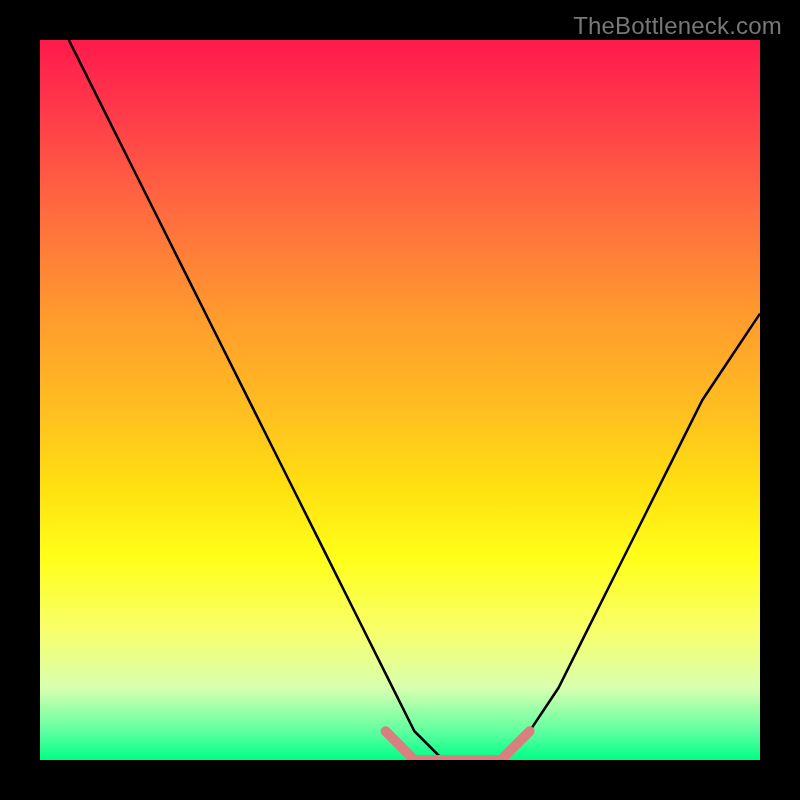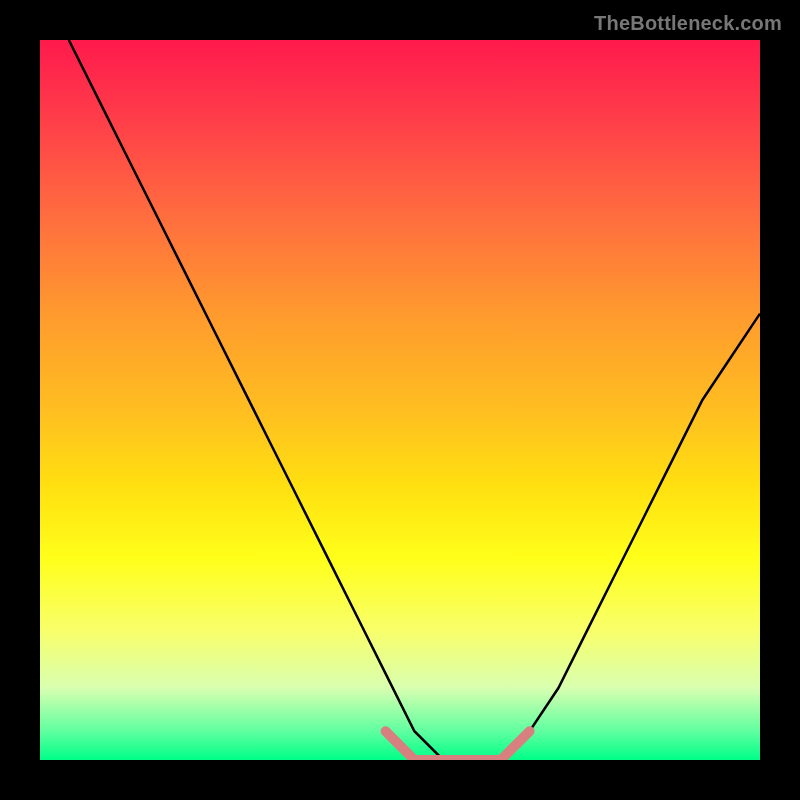--- a/index.html
+++ b/index.html
@@ -29,22 +29,22 @@
       #d8ffb0 90%,
       #60ffa0 96%,
       #00ff88 100%
     );
   }
   .watermark {
     position: absolute;
     top: 12px;
     right: 18px;
     color: #777;
-    font-size: 20px;
-    font-weight: 700;
+    font-size: 24px;
+    font-weight: 400;
     letter-spacing: 0.2px;
     z-index: 5;
   }
   svg.curve-layer {
     position: absolute;
     inset: 0;
     width: 100%;
     height: 100%;
   }
 </style>

